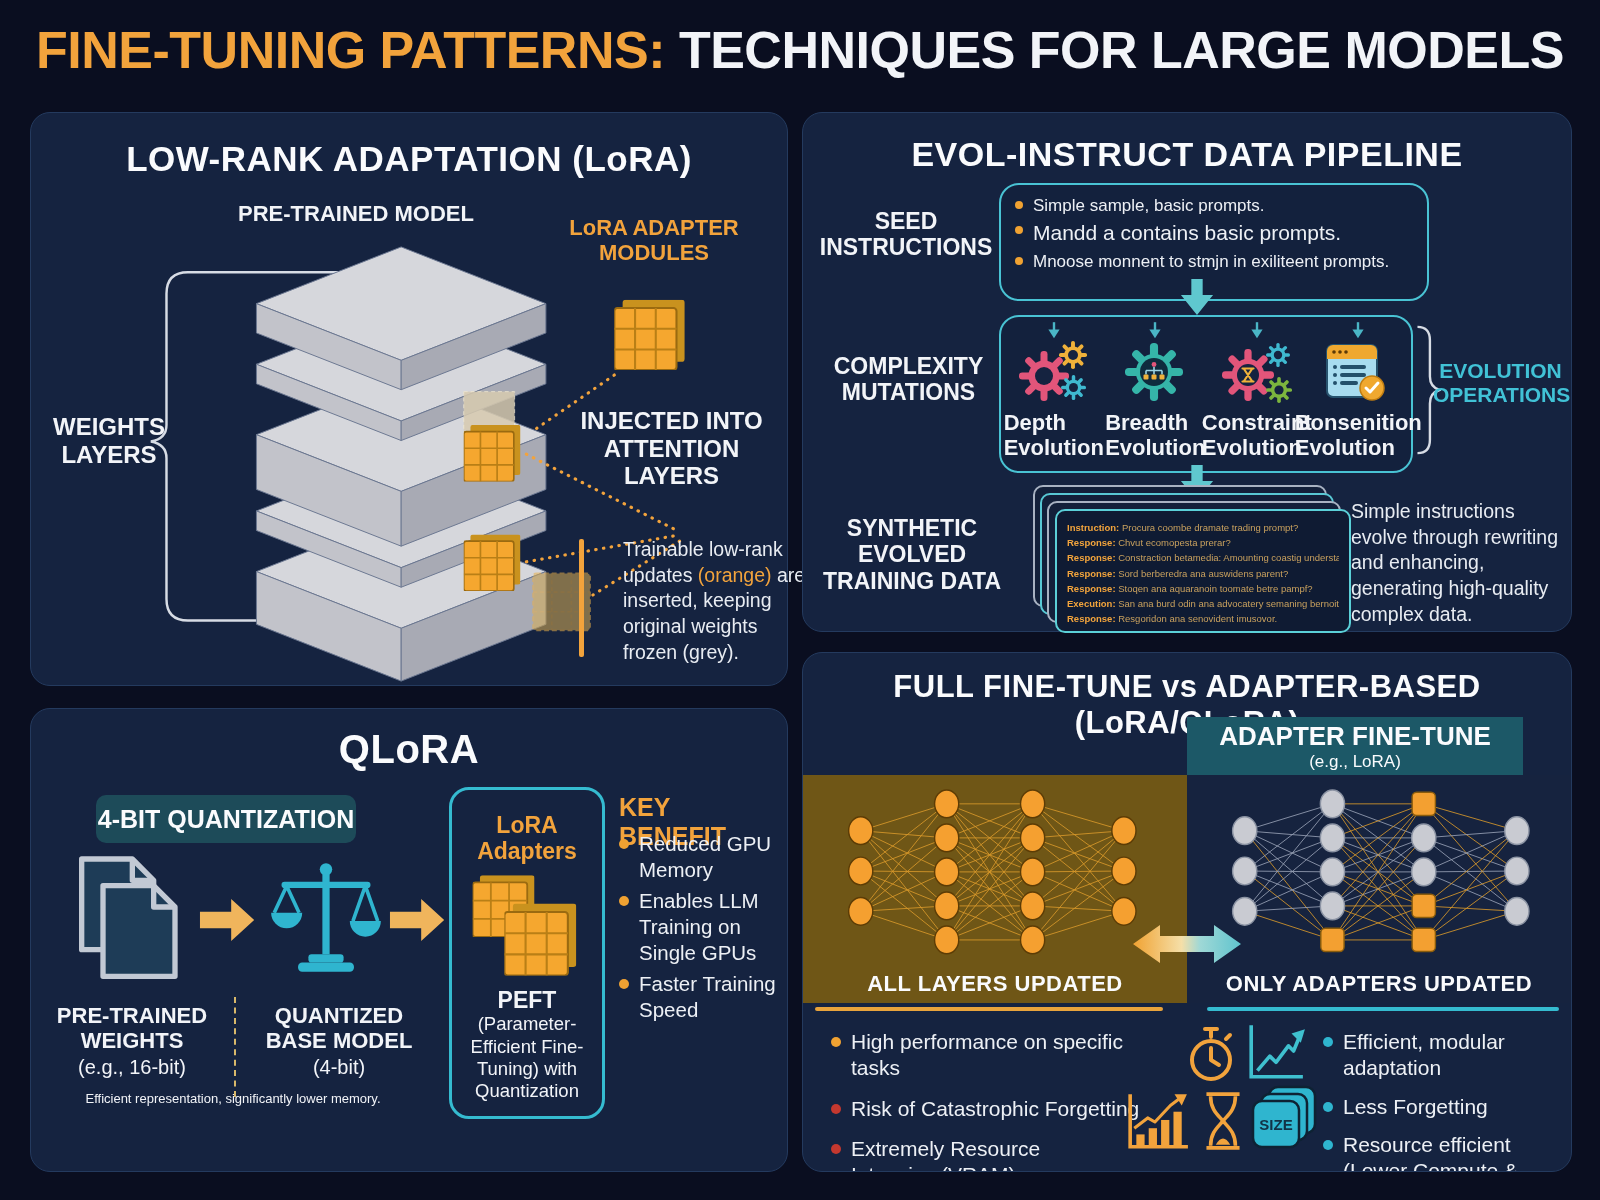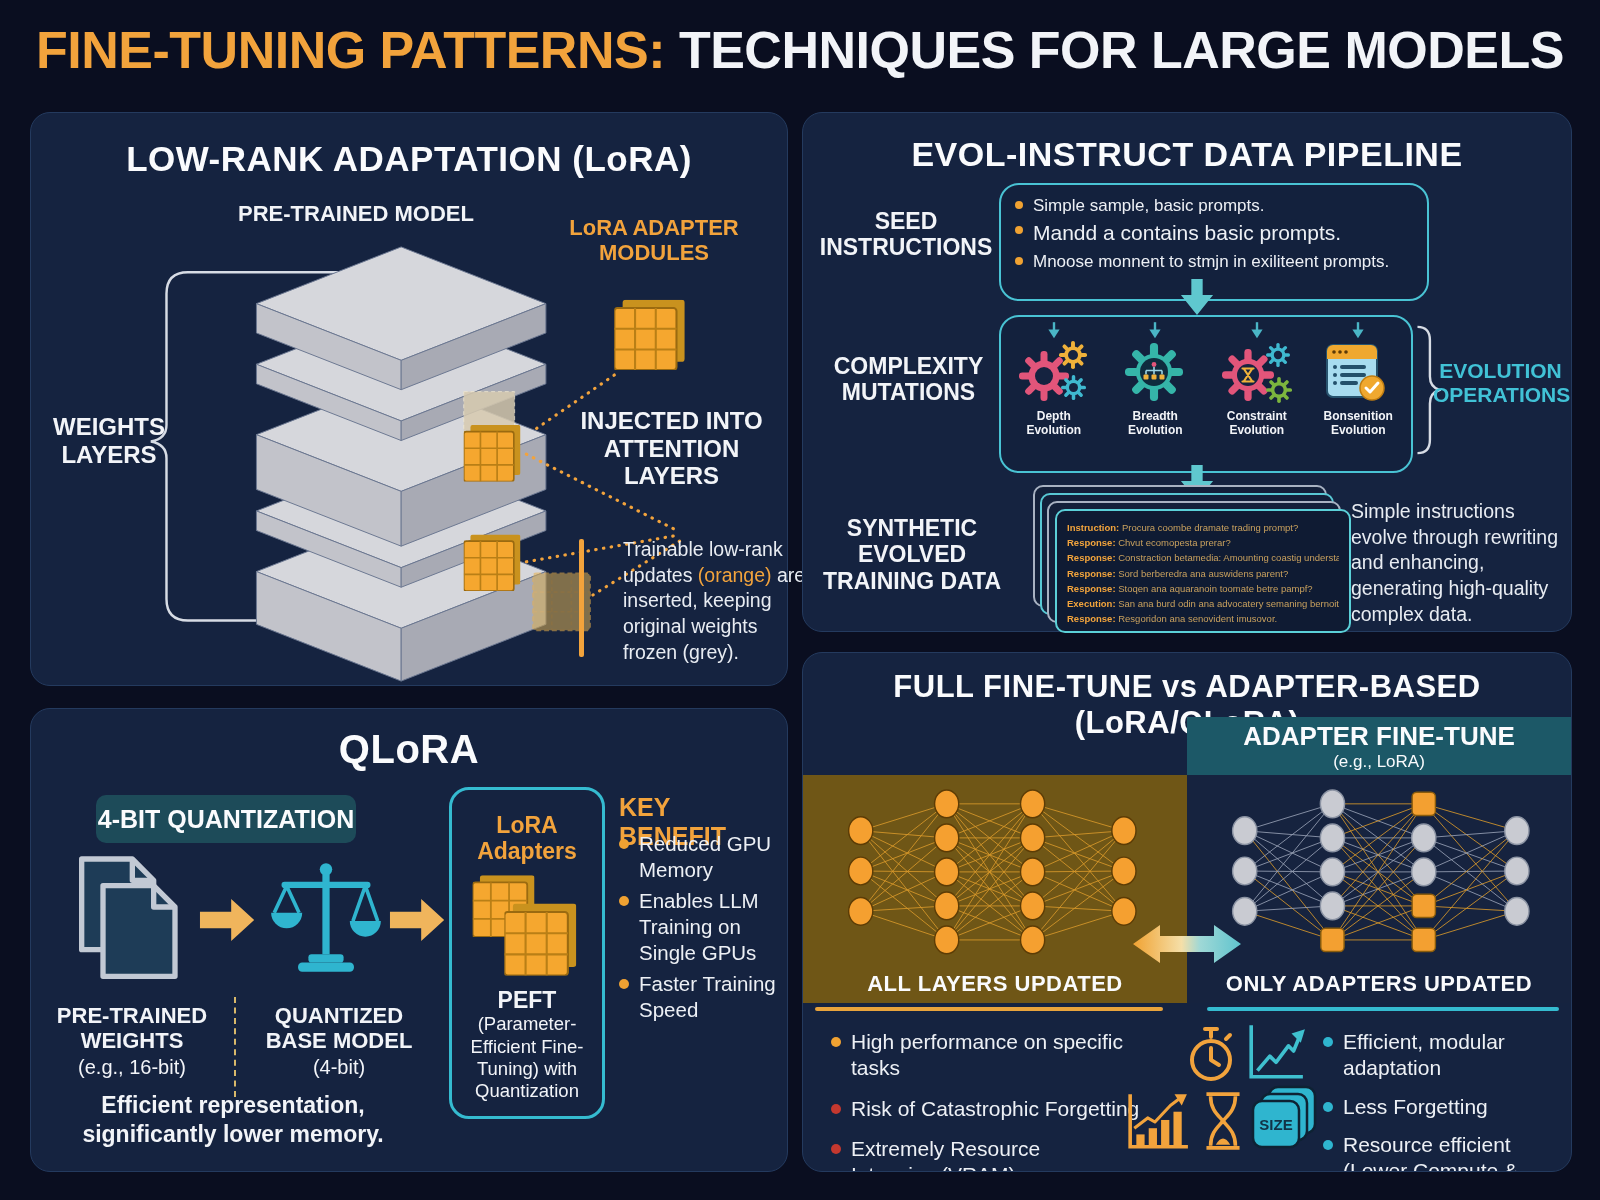--- a/index.html
+++ b/index.html
@@ -14,21 +14,21 @@
   .orange{color:#F2A33C;}
   .cyan{color:#41C2D6;}
   .note{font-size:19.5px;line-height:1.32;color:#E8ECF2;}
   .note-bar{position:absolute;width:5px;background:#F2A33C;border-radius:2px;}
   .seedbox{position:absolute;border:2px solid #49C3D4;border-radius:20px;background:#13213d;}
   .bullet{display:flex;align-items:flex-start;margin-bottom:10px;}
   .dot{flex:0 0 auto;width:10px;height:10px;border-radius:50%;margin:8px 10px 0 0;}
   .dot.o{background:#F0A232;} .dot.r{background:#C4382F;} .dot.c{background:#2FB5CF;}
   .btext{font-size:21px;line-height:1.25;color:#EDF0F5;}
   .ops-item{width:101px;display:flex;flex-direction:column;align-items:center;}
-  .ops-label{font-size:12px;font-weight:bold;text-align:center;line-height:1.15;margin-top:5px;color:#F2F4F8;}
+  .ops-label{font-size:22px;font-weight:bold;line-height:1.15;margin-top:5px;color:#F2F4F8;}
   .brace{stroke:#D7DCE5;stroke-width:2.5;fill:none;}
   .cardstack{position:absolute;}
   .bcard{position:absolute;border-radius:10px;background:#13203a;}
   .fcard{position:absolute;border:2px solid #5BD0D8;border-radius:10px;background:#0F1B33;padding:9px 10px;}
   .cline{font-size:9.5px;line-height:1.6;white-space:nowrap;overflow:hidden;}
   .cline .cl{color:#F2A43C;font-weight:bold;} .cline .ct{color:#C9A15E;}
   .teal-chip{position:absolute;background:#1D4B59;border-radius:10px;color:#FAFBFD;font-weight:bold;
              display:flex;align-items:center;justify-content:center;}
   .cmp-col-header{position:absolute;display:flex;flex-direction:column;align-items:center;justify-content:center;
                   font-weight:bold;color:#FAFBFD;}
@@ -318,27 +318,27 @@
 
   <div class="lbl abs" style="left:8px;top:294px;width:186px;font-size:22px;">
     <span>PRE-TRAINED WEIGHTS</span><br>
     <span class="sub" style="font-size:20px;">(e.g., 16-bit)</span>
   </div>
   <div class="abs" style="left:203px;top:288px;height:100px;border-left:2px dashed #D8B86A;"></div>
   <div class="lbl abs" style="left:218px;top:294px;width:180px;font-size:22px;">
     <span>QUANTIZED BASE MODEL</span><br>
     <span class="sub" style="font-size:20px;">(4-bit)</span>
   </div>
-  <div class="lbl abs sub" style="left:22px;top:382px;width:360px;font-size:23px;font-weight:bold;line-height:1.25;">Efficient representation, significantly lower memory.</div>
+  <div class="lbl abs sub" style="left:22px;top:382px;width:360px;font-size:13px;font-weight:normal;line-height:1.25;">Efficient representation, significantly lower memory.</div>
 </div>
 
 <div class="panel" style="left:802px;top:652px;width:768px;height:518px;overflow:hidden;">
   <div class="ptitle" style="top:16px;font-size:31px;">FULL FINE-TUNE vs ADAPTER-BASED (LoRA/QLoRA)</div>
 
-  <div class="cmp-col-header" style="left:384px;top:64px;width:384px;height:58px;background:#1C5867;font-size:26px;">
+  <div class="cmp-col-header" style="left:384px;top:64px;width:336px;height:58px;background:#1C5867;font-size:26px;">
     <span>ADAPTER FINE-TUNE</span>
     <span class="sub" style="font-size:17px;">(e.g., LoRA)</span>
   </div>
 
   <div class="abs" style="left:0;top:122px;width:384px;height:228px;background:#6F5616;">
     <svg id="net-full" width="372" height="188" viewBox="0 0 372 210" style="display:block;margin:2px auto 0;">
         <line x1="36" y1="60" x2="132" y2="30" stroke="#D9992B" stroke-width="1.1" opacity="0.85"></line>
         <line x1="36" y1="60" x2="132" y2="68" stroke="#D9992B" stroke-width="1.1" opacity="0.85"></line>
         <line x1="36" y1="60" x2="132" y2="106" stroke="#D9992B" stroke-width="1.1" opacity="0.85"></line>
         <line x1="36" y1="60" x2="132" y2="144" stroke="#D9992B" stroke-width="1.1" opacity="0.85"></line>

